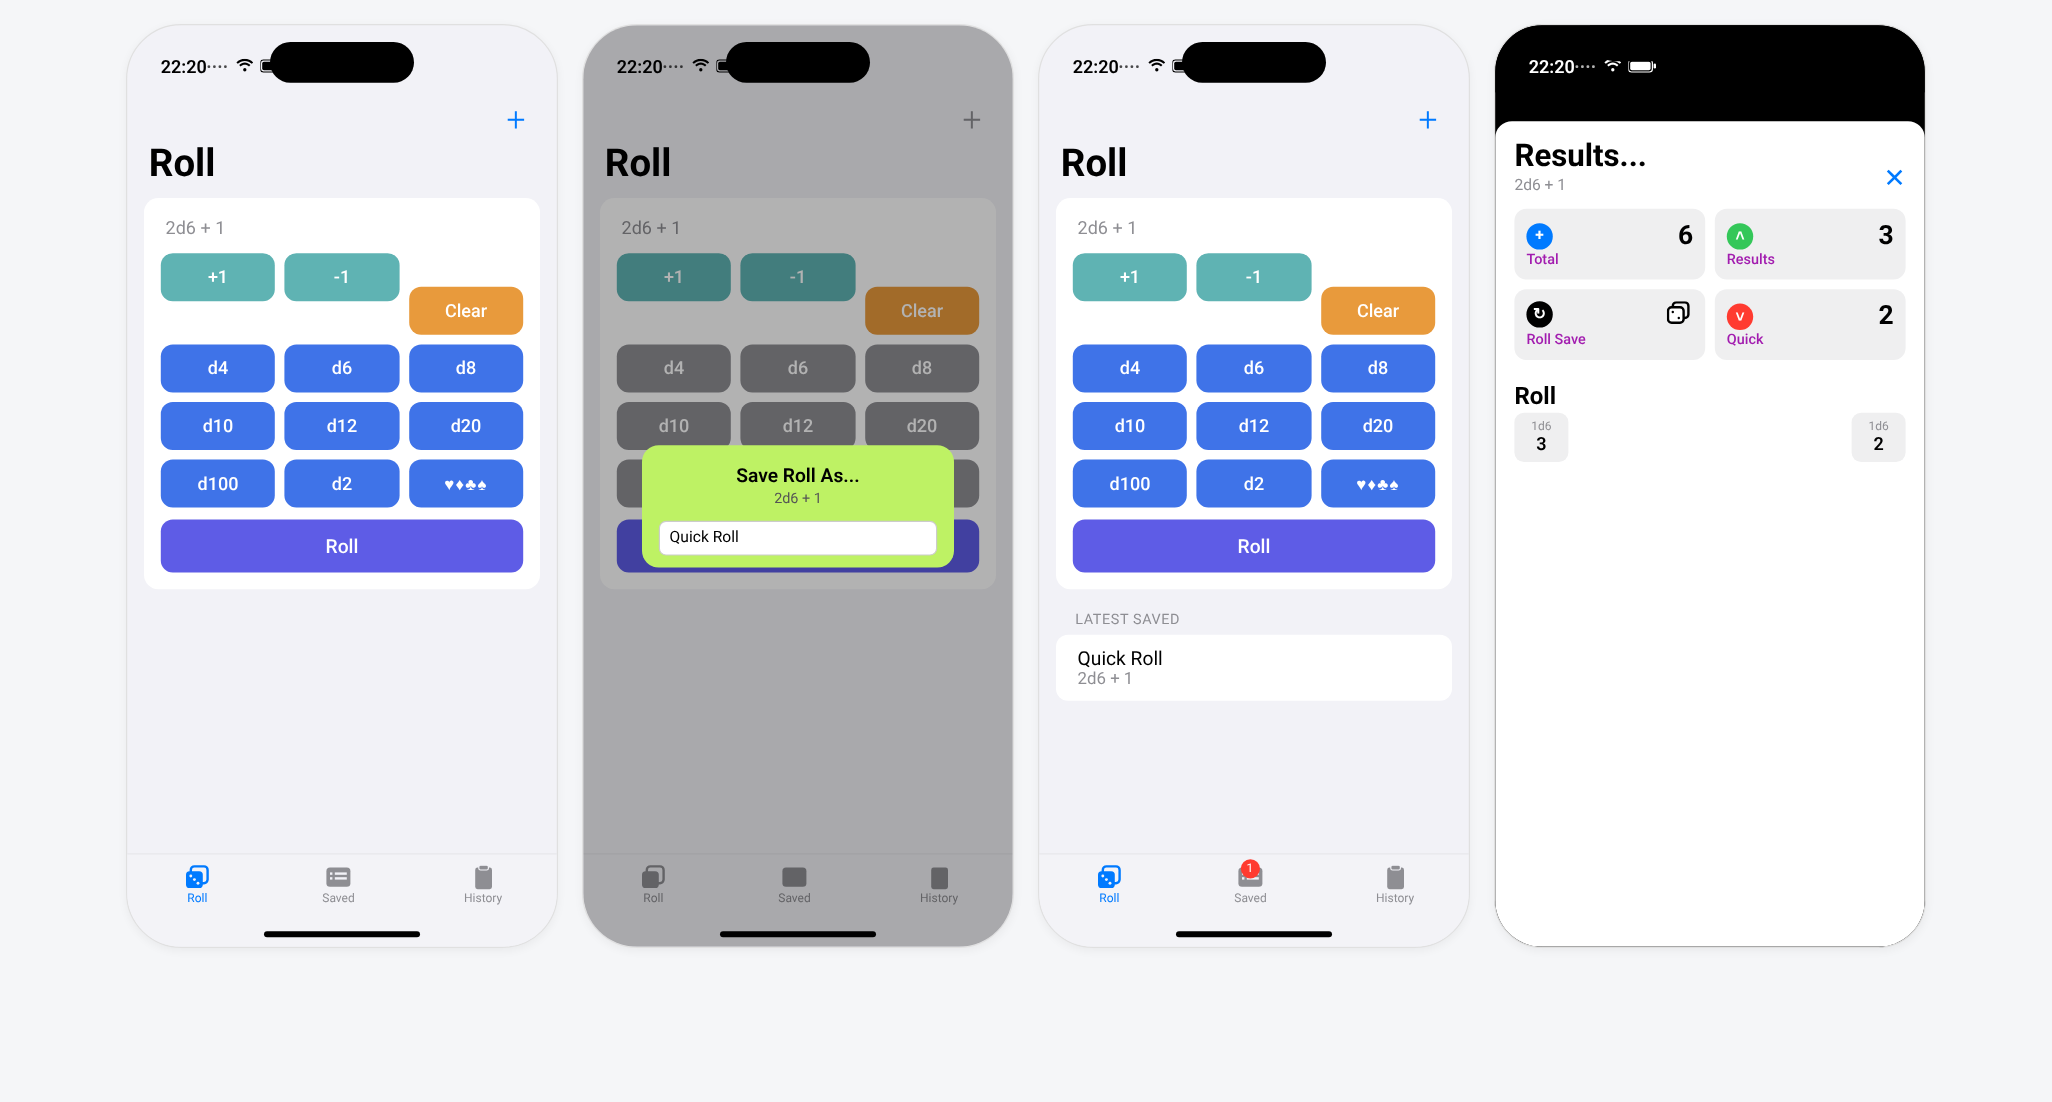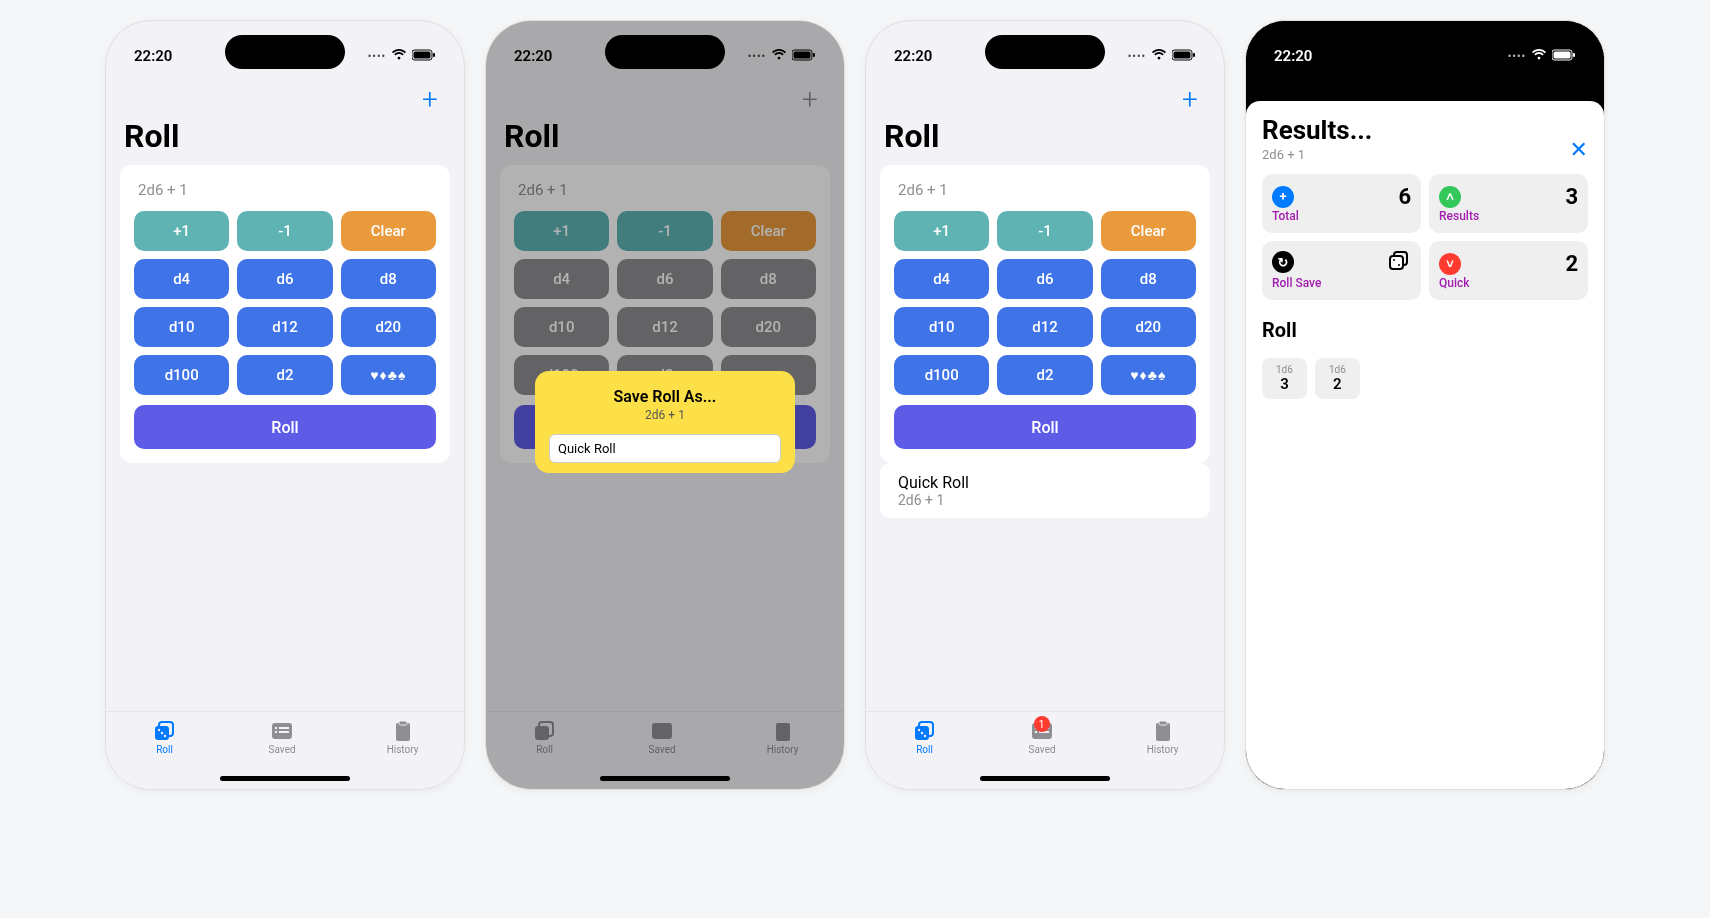--- a/index.html
+++ b/index.html
@@ -2,45 +2,45 @@
 <html><head>
 <meta charset="utf-8">
 <style>
   * { box-sizing: border-box; margin: 0; padding: 0; font-family: -apple-system, BlinkMacSystemFont, "Segoe UI", Roboto, sans-serif; }
   body { background: #f5f6f8; padding: 20px; display: flex; gap: 20px; justify-content: center; align-items: flex-start; }
   .phone { width: 360px; height: 770px; background: #f2f2f7; border-radius: 46px; position: relative; overflow: hidden; border: 1px solid #e0e0e0; box-shadow: 0 2px 8px rgba(0,0,0,0.05); }
   .phone-black-top { background: #000; }
   .phone-black-top .status-bar { background:#000; color:#fff; }
   .notch { position: absolute; top: 14px; left: 50%; transform: translateX(-50%); width: 120px; height: 34px; background: #000; border-radius: 20px; z-index: 10; }
   .phone-black-top .notch { top: 0; width: 200px; height: 30px; border-radius: 0 0 20px 20px; }
-  .status-bar { position: absolute; top: 0; left: 0; right: 0; height: 56px; display: flex; justify-content: space-between; align-items: center; padding: 14px 28px 0; font-size: 15px; font-weight: 600; color: #000; z-index: 5; }
+  .status-bar { position: absolute; top: 0; left: 0; right: 0; height: 56px; display: flex; align-items: center; padding: 14px 28px 0; font-size: 15px; font-weight: 600; color: #000; z-index: 5; }
   .status-right { display:flex; align-items:center; gap:5px; }
   .dots { letter-spacing:1px; font-size:10px; opacity:.7; }
   .content { position:absolute; top:56px; left:0; right:0; bottom:0; display:flex; flex-direction:column; }
   .nav-bar { padding: 4px 16px 0; display:flex; justify-content:flex-end; }
   .plus-btn { color:#007aff; font-size:28px; font-weight:300; width:36px; height:36px; display:flex; align-items:center; justify-content:center; }
   .title-large { font-size:32px; font-weight:700; padding: 0 18px 10px; color:#000; }
   .card { background:#fff; border-radius:12px; margin:0 14px; padding:14px; }
   .formula { color:#8e8e93; font-size:15px; padding:2px 4px 12px; }
   .grid3 { display:grid; grid-template-columns:repeat(3,1fr); gap:8px; }
   .btn { border:none; border-radius:10px; height:40px; display:flex; align-items:center; justify-content:center; font-size:15px; font-weight:500; color:#fff; cursor:pointer; }
   .btn-teal { background:#5fb3b3; }
-  .btn-orange { background:#e89a3c; }
+  .btn-orange { background:#e89a3c;margin-top:28px; }
   .btn-blue { background:#3f73e8; }
   .btn-purple { background:#5e5ce6; height:44px; margin-top:10px; font-size:16px; }
   .btn-gray { background:#8e8e93; }
   .suits { font-size:14px; letter-spacing:1px; }
   .tabbar { position:absolute; bottom:0; left:0; right:0; height:78px; display:flex; justify-content:space-around; align-items:flex-start; padding-top:8px; background:rgba(242,242,247,0.95); border-top:1px solid rgba(0,0,0,0.05); }
   .tab { display:flex; flex-direction:column; align-items:center; gap:2px; font-size:10px; color:#8e8e93; position:relative; }
   .tab.active { color:#007aff; }
   .tab-icon { width:26px; height:22px; display:flex; align-items:center; justify-content:center; }
   .home-indicator { position:absolute; bottom:8px; left:50%; transform:translateX(-50%); width:130px; height:5px; background:#000; border-radius:3px; }
   .badge { position:absolute; top:-4px; right:6px; background:#ff3b30; color:#fff; border-radius:8px; min-width:16px; height:16px; font-size:10px; display:flex; align-items:center; justify-content:center; padding:0 4px; }
   .dim-overlay { position:absolute; inset:0; background:rgba(0,0,0,0.3); z-index:15; }
-  .alert { position:absolute; top:350px; left:50%; transform:translateX(-50%); width:260px; background:#fde047; border-radius:14px; z-index:20; overflow:hidden; }
+  .alert { position:absolute; top:350px; left:50%; transform:translateX(-50%); width:260px; background:#bef264; border-radius:14px; z-index:20; overflow:hidden; }
   .alert-body { padding:16px 14px 10px; text-align:center; }
   .alert-title { font-size:16px; font-weight:600; }
   .alert-sub { font-size:12px; color:#555; margin-top:2px; }
   .alert-input { width:100%; margin-top:12px; padding:6px 8px; font-size:13px; border:1px solid #ccc; border-radius:6px; background:#fff; }
   .alert-buttons { display:flex; border-top:1px solid #ccc; }
   .alert-btn { flex:1; padding:12px; font-size:16px; color:#007aff; text-align:center; border:none; background:transparent; cursor:pointer; }
   .alert-btn + .alert-btn { border-left:1px solid #ccc; font-weight:600; }
   .section-header { font-size:12px; color:#8e8e93; padding:18px 30px 6px; text-transform:uppercase; letter-spacing:0.5px; }
   .list-row { background:#fff; padding:10px 18px; margin:0 14px; border-radius:10px; }
   .list-row-title { font-size:16px; color:#000; }
@@ -52,21 +52,21 @@
   .close-x { color:#007aff; font-size:22px; font-weight:300; }
   .results-sub { color:#8e8e93; font-size:13px; margin-top:2px; }
   .stat-grid { display:grid; grid-template-columns:1fr 1fr; gap:8px; margin-top:12px; }
   .stat-card { background:#efeff0; border-radius:10px; padding:10px; position:relative; min-height:58px; display:flex; flex-direction:column; justify-content:space-between; }
   .stat-top { display:flex; justify-content:space-between; align-items:center; }
   .stat-icon { width:22px; height:22px; border-radius:11px; display:flex; align-items:center; justify-content:center; color:#fff; font-size:13px; font-weight:700; }
   .stat-icon.blue{background:#007aff;} .stat-icon.green{background:#34c759;} .stat-icon.red{background:#ff3b30;} .stat-icon.black{background:#000;}
   .stat-value { font-size:22px; font-weight:700; }
   .stat-label { font-size:12px; color:#a21caf; font-weight:500; }
   .rolls-heading { font-size:20px; font-weight:700; margin-top:18px; }
-  .roll-chips { display:flex; gap:8px; margin-top:16px; }
+  .roll-chips { display:flex; gap:8px; margin-top:2px;justify-content:space-between; }
   .roll-chip { background:#efeff0; border-radius:8px; padding:6px 14px; text-align:center; }
   .roll-chip-label { font-size:10px; color:#8e8e93; }
   .roll-chip-value { font-size:15px; font-weight:600; }
   .dice-icon-extra { position:absolute; top:10px; right:10px; }
 </style>
 </head>
 <body>
 
 <div class="phone">
   <div class="notch"></div>
@@ -274,20 +274,21 @@
         <button class="btn btn-blue">d12</button>
         <button class="btn btn-blue">d20</button>
       </div>
       <div class="grid3" style="margin-top:8px">
         <button class="btn btn-blue">d100</button>
         <button class="btn btn-blue">d2</button>
         <button class="btn btn-blue suits">♥♦♣♠</button>
       </div>
       <button class="btn btn-purple" style="width:100%">Roll</button>
     </div>
+    <div class="section-header">LATEST SAVED</div>
     <div class="list-row">
       <div class="list-row-title">Quick Roll</div>
       <div class="list-row-sub">2d6 + 1</div>
     </div>
     <div class="tabbar">
       <div class="tab active">
         <div class="tab-icon">
             <svg width="24" height="22" viewBox="0 0 24 22">
               <rect x="6" y="2" width="14" height="14" rx="3" fill="none" stroke="currentColor" stroke-width="2"></rect>
               <rect x="2" y="6" width="14" height="14" rx="3" fill="currentColor"></rect>

